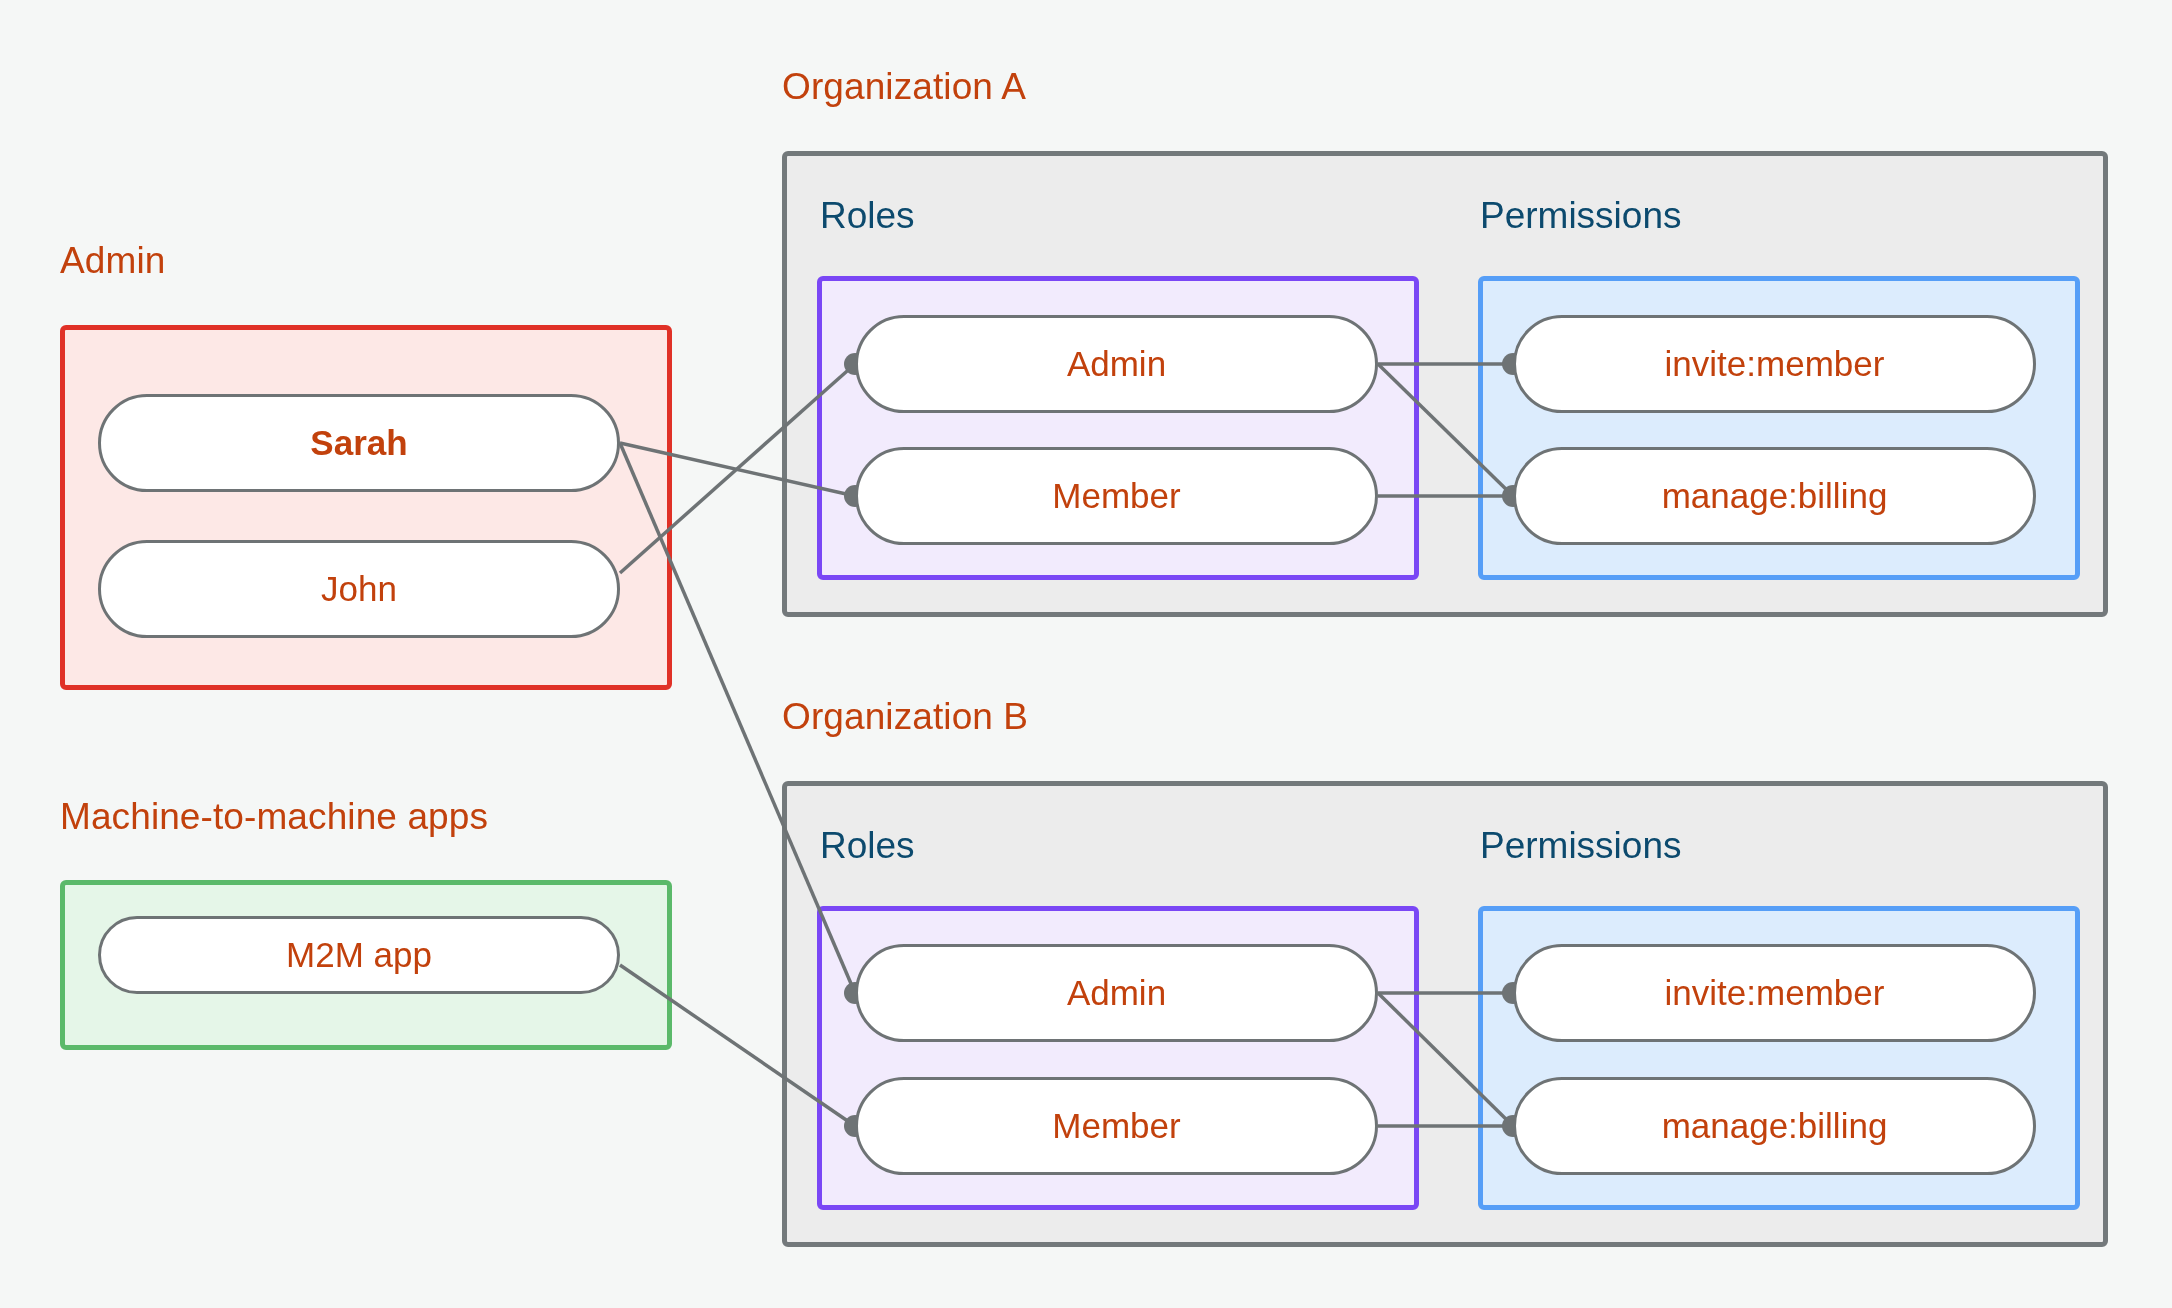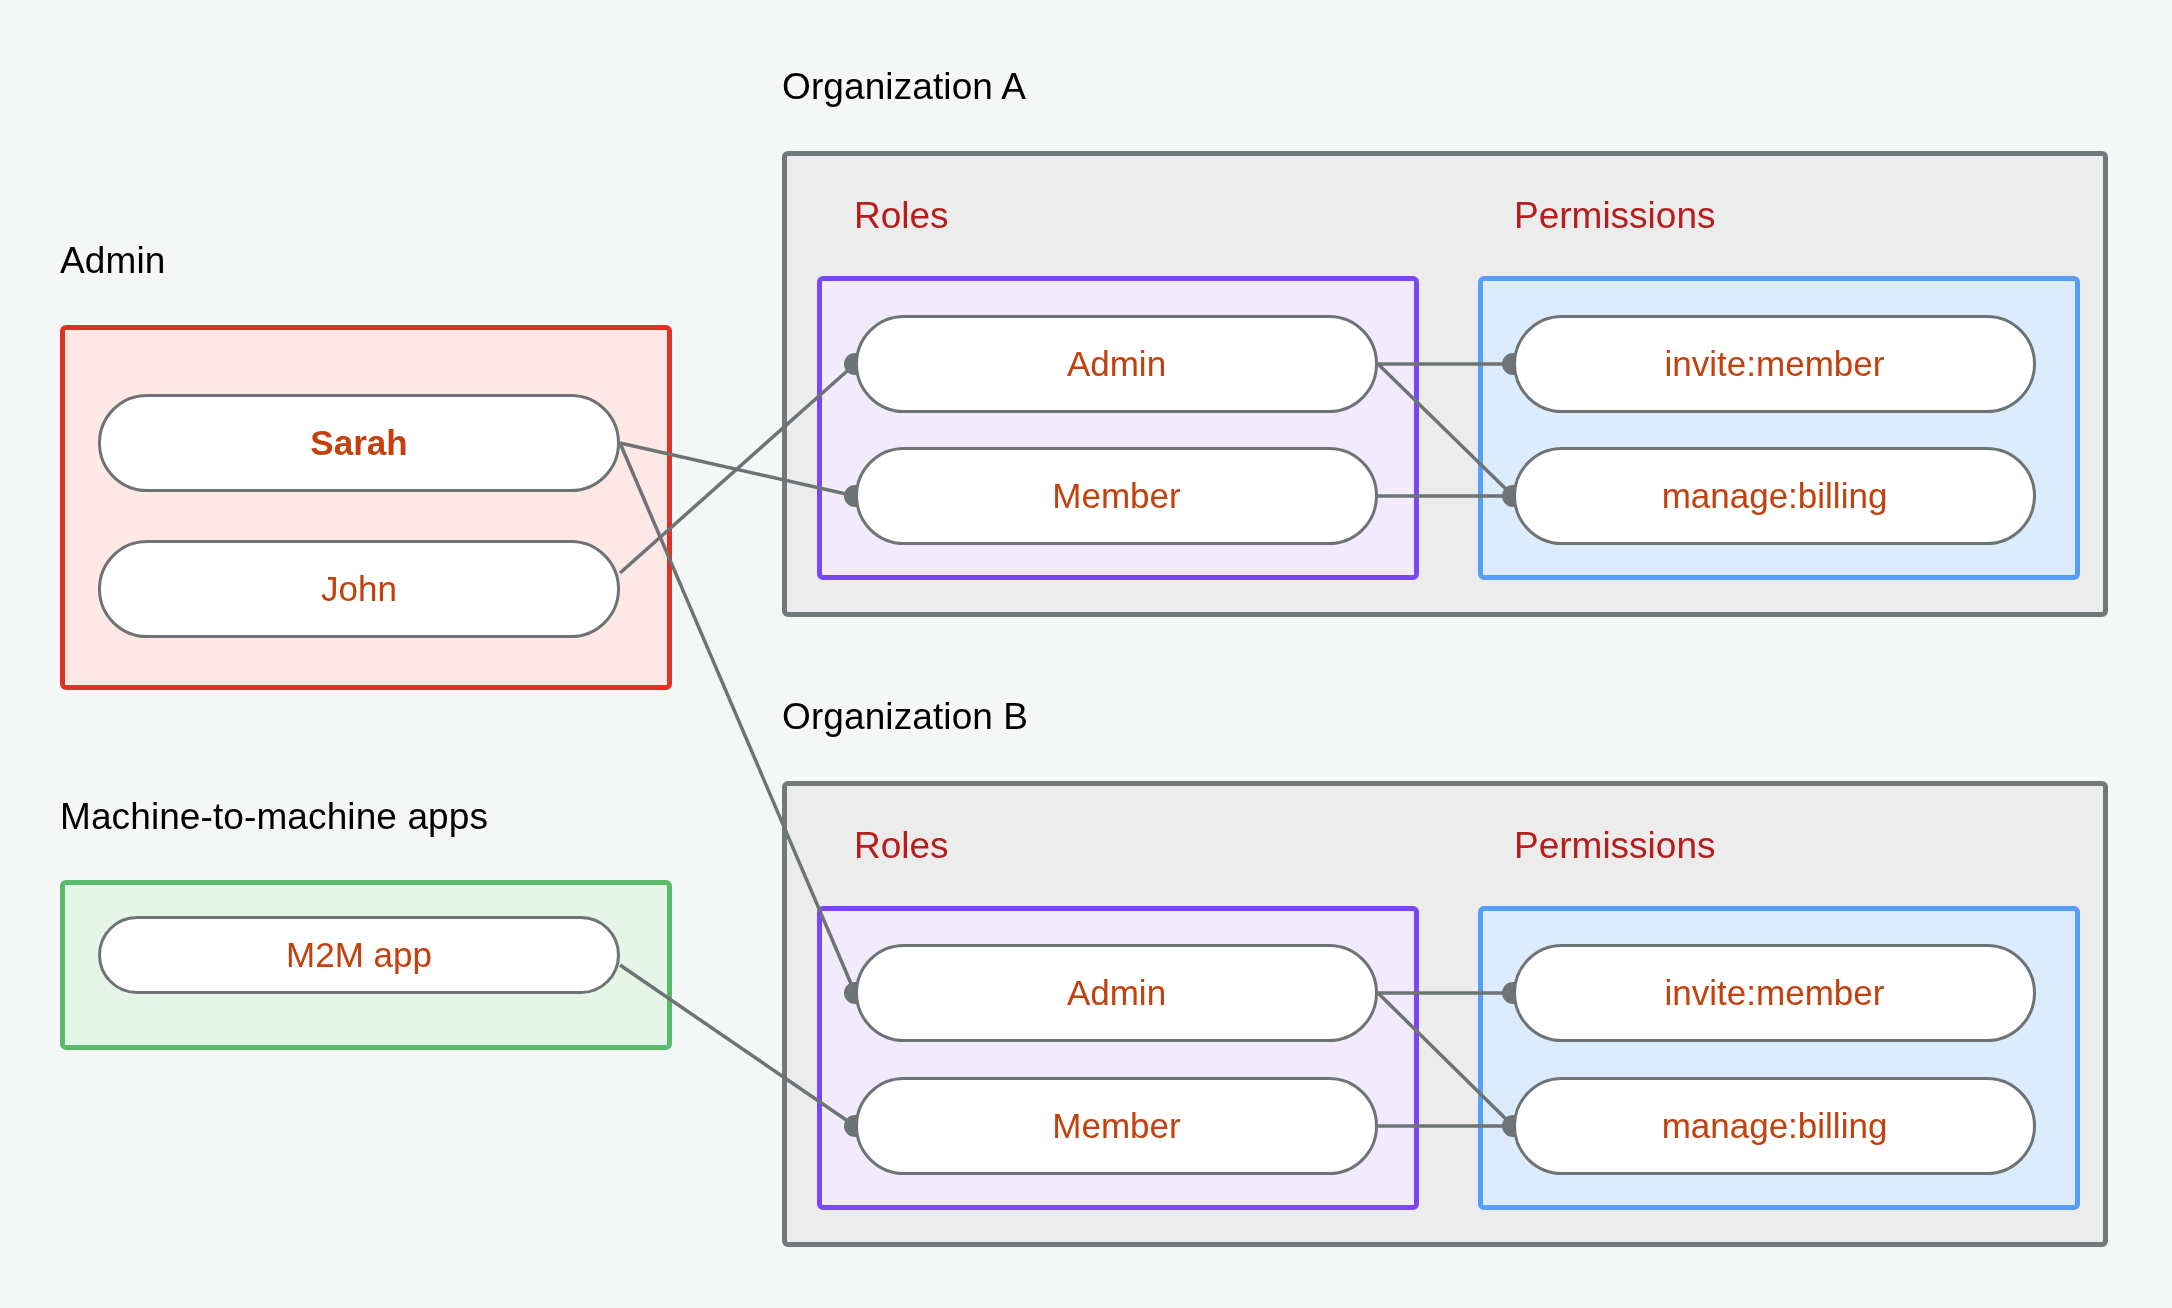--- a/index.html
+++ b/index.html
@@ -13,44 +13,43 @@
 
   svg.edges {
     position: absolute; left: 0; top: 0;
     width: 2172px; height: 1308px;
     pointer-events: none; z-index: 5;
   }
 
   .grp-label {
     position: absolute;
     font-size: 37px;
-    color: #000000;
+    color: #c2410c;
     letter-spacing: .1px;
     white-space: nowrap;
     z-index: 3;
   }
 
   .box {
     position: absolute;
     border-radius: 6px;
     z-index: 1;
   }
   .box-users      { border: 5px solid #e03127; background: #fde8e6; }
   .box-m2m        { border: 5px solid #5bb96a; background: #e5f6e8; }
   .box-org        { border: 5px solid #73797b; background: #ececec; }
   .box-roles      { border: 5px solid #7a47f5; background: #f2ebfd; }
   .box-perms      { border: 5px solid #569ef7; background: #dcecfd; }
 
   .sub-label {
     position: absolute;
     font-size: 37px;
-    color: #b91c1c;
+    color: #0c4a6e;
     white-space: nowrap;
     z-index: 4;
-    margin-left: 34px;
   }
 
   .pill {
     position: absolute;
     background: #ffffff;
     border: 3px solid #6e7375;
     border-radius: 999px;
     display: flex;
     align-items: center;
     justify-content: center;

